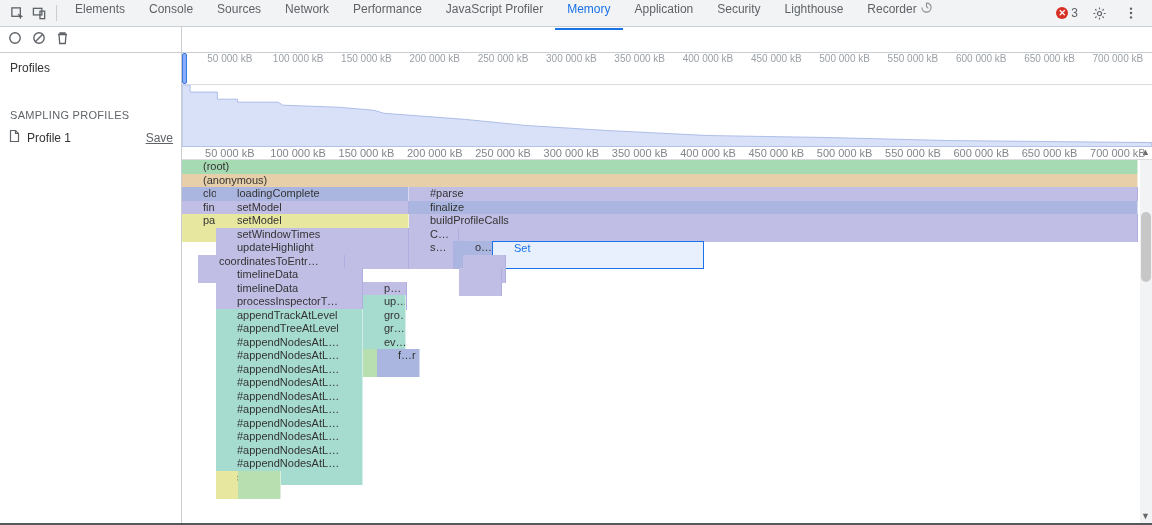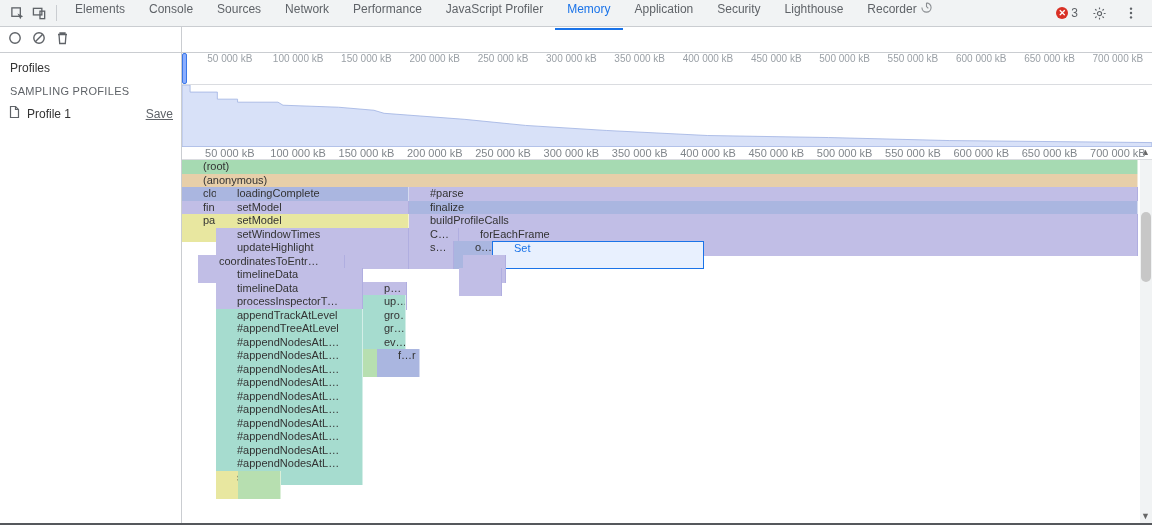--- a/index.html
+++ b/index.html
@@ -11,21 +11,21 @@
   .top-right{margin-left:auto;display:flex;align-items:center;gap:10px;padding-right:4px;}
   .err-badge{display:flex;align-items:center;gap:3px;color:#5f6368;}
   .err-dot{width:12px;height:12px;border-radius:50%;background:#d93025;display:flex;align-items:center;justify-content:center;color:#fff;font-size:9px;font-weight:bold;}
   .row-toolbar{height:26px;border-bottom:1px solid #cacdd1;display:flex;align-items:center;}
   .left-tools{width:182px;height:100%;display:flex;align-items:center;gap:10px;padding-left:8px;border-right:1px solid #cacdd1;}
   .left-tools .ico{color:#5f6368;cursor:pointer;}
   .view-select{height:100%;display:flex;align-items:center;padding:0 10px;gap:60px;cursor:pointer;}
   .content{display:flex;height:calc(525px - 27px - 26px - 2px);}
   .sidebar{width:182px;border-right:1px solid #cacdd1;display:flex;flex-direction:column;}
   .side-h1{padding:8px 10px 6px;color:#333;}
-  .side-h2{padding:4px 10px;color:#5f6368;font-size:11px;letter-spacing:.3px;}
+  .side-h2{padding:4px 10px;color:#5f6368;font-size:11px;letter-spacing:.3px;margin-top:24px;}
   .profile-row{display:flex;align-items:center;justify-content:space-between;padding:4px 8px;}
   .profile-row .lbl{display:flex;align-items:center;gap:6px;}
   .profile-row .save{color:#5f6368;text-decoration:underline;cursor:pointer;margin-left:17px;}
   .main{flex:1;display:flex;flex-direction:column;position:relative;}
   .overview{height:32px;border-bottom:1px solid #dadce0;position:relative;overflow:hidden;}
   .ruler{position:relative;height:12px;}
   .tick{position:absolute;top:0;font-size:10px;color:#9aa0a6;transform:translateX(-50%);white-space:nowrap;}
   .area{height:61px;position:relative;}
   .area svg{position:absolute;inset:0;}
   .ruler2{position:relative;height:14px;border-bottom:1px solid #dadce0;}
@@ -183,21 +183,20 @@
         <div class="bar c-blue" style="top: 27px; left: 34px; width: 193px;">loadingComplete</div>
         <div class="bar c-vio" style="top: 27px; left: 227px; width: 729px;">#parse</div>
         <div class="bar c-vio" style="top: 40.5px; left: 0px; width: 34px;">fin…ce</div>
         <div class="bar c-vio" style="top: 40.5px; left: 34px; width: 193px;">setModel</div>
         <div class="bar c-blue" style="top: 40.5px; left: 227px; width: 729px;">finalize</div>
         <div class="bar c-yel" style="top: 54px; left: 0px; width: 34px;">pa…at</div>
         <div class="bar c-yel" style="top: 54px; left: 34px; width: 193px;">setModel</div>
         <div class="bar c-vio" style="top: 54px; left: 227px; width: 729px;">buildProfileCalls</div>
         <div class="bar c-vio" style="top: 67.5px; left: 34px; width: 193px;">setWindowTimes</div>
         <div class="bar c-vio" style="top: 67.5px; left: 227px; width: 50px;">CPUP…del</div>
-        <div class="bar c-vio" style="top: 67.5px; left: 277px; width: 679px;">forEachFrame</div>
         <div class="bar c-vio" style="top: 81px; left: 34px; width: 193px;">updateHighlight</div>
         <div class="bar c-vio" style="top: 81px; left: 227px; width: 45px;">sort…ples</div>
         <div class="bar c-blue" style="top: 81px; left: 272px; width: 30px;">o…k</div>
         <div class="bar set-sel" style="top: 81px; left: 310px; width: 212px;">Set</div>
         <div class="bar c-vio" style="top: 94.5px; left: 16px; width: 147px;">coordinatesToEntryIndex</div>
         <div class="bar c-vio" style="top: 94.5px; left: 281px; width: 6px;"></div>
         <div class="bar c-vio" style="top: 108px; left: 34px; width: 147px;">timelineData</div>
         <div class="bar c-vio" style="top: 108px; left: 277px; width: 5px;"></div>
         <div class="bar c-vio" style="top: 121.5px; left: 34px; width: 147px;">timelineData</div>
         <div class="bar c-vio" style="top: 121.5px; left: 181px; width: 44px;">proc…ata</div>

